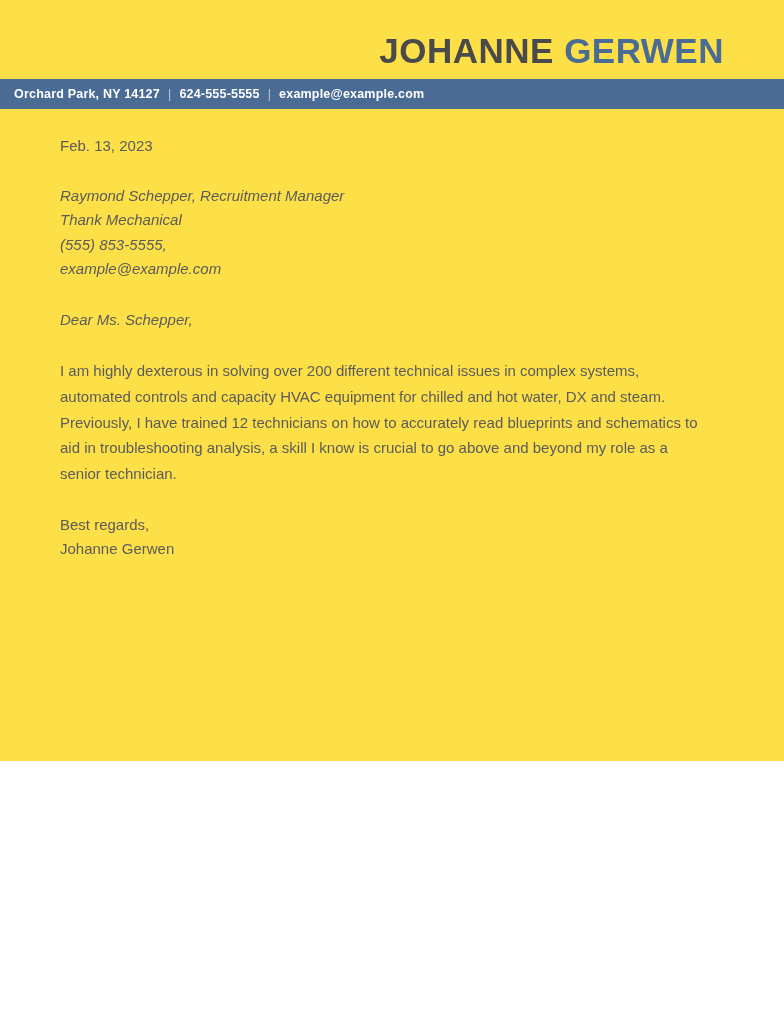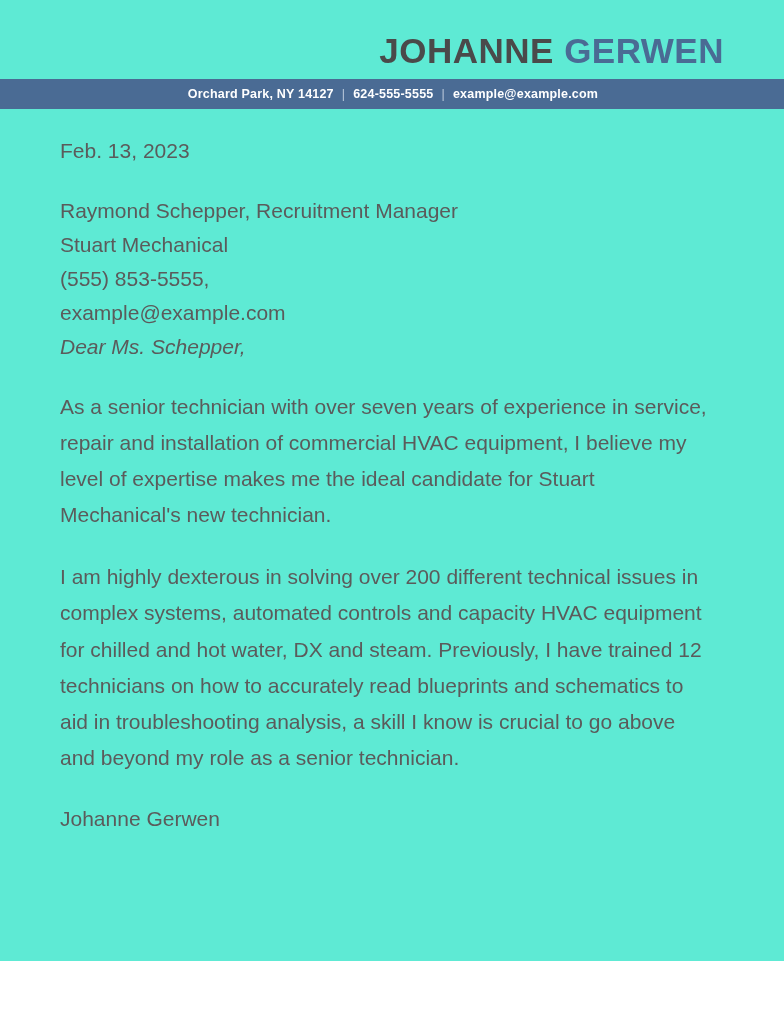--- a/index.html
+++ b/index.html
@@ -9,22 +9,22 @@
   }
   body {
     width: 784px;
     height: 1015px;
     font-family: "Liberation Sans", sans-serif;
     overflow: hidden;
   }
   .page {
     position: relative;
     width: 784px;
-    height: 961px;
-    background: #5eead4;
+    height: 761px;
+    background: #fde047;
     box-sizing: border-box;
   }
 
   
   .letterhead {
     padding: 0 60px;
   }
   .name-line {
     text-align: right;
     padding-top: 32px;
@@ -41,21 +41,21 @@
   .name-last {
     color: #4a6b94;
   }
 
   
   .contact-bar {
     background: #4a6b94;
     height: 30px;
     display: flex;
     align-items: center;
-    justify-content: center;
+    justify-content: flex-start;
     padding: 0 12px 0 14px;
     box-sizing: border-box;
   }
   .contact-inner {
     color: #ffffff;
     font-size: 12.5px;
     font-weight: bold;
     letter-spacing: 0.2px;
     white-space: nowrap;
     display: flex;
@@ -66,27 +66,29 @@
     font-weight: normal;
     padding: 0 8px;
     font-size: 12.5px;
   }
 
   
   .letter-body {
     padding: 0 64px 0 60px;
     margin-top: 25px;
     color: #5b5b5b;
-    font-size: 21px;
+    font-size: 15px;
     line-height: 1.58;
   }
   .date-block {
     margin-bottom: 27px;
   }
   .recipient-block {
+    margin-bottom: 27px;
+    font-style: italic;
   }
   .recipient-block div {
     line-height: 1.62;
   }
   .salutation {
     margin-bottom: 26px;
     font-style: italic;
   }
   .para {
     margin: 0 0 26px 0;
@@ -120,28 +122,28 @@
       <span>example@example.com</span>
     </div>
   </div>
 
   <div class="letter-body">
 
     <div class="date-block">Feb. 13, 2023</div>
 
     <div class="recipient-block">
       <div>Raymond Schepper, Recruitment Manager</div>
-      <div>Stuart Mechanical</div>
+      <div>Thank Mechanical</div>
       <div>(555) 853-5555,</div>
       <div>example@example.com</div>
     </div>
 
     <div class="salutation">Dear Ms. Schepper,</div>
 
-    <p class="para">As a senior technician with over seven years of experience in service, repair and installation of commercial HVAC equipment, I believe my level of expertise makes me the ideal candidate for Stuart Mechanical's new technician.</p>
     <p class="para">I am highly dexterous in solving over 200 different technical issues in complex systems, automated controls and capacity HVAC equipment for chilled and hot water, DX and steam. Previously, I have trained 12 technicians on how to accurately read blueprints and schematics to aid in troubleshooting analysis, a skill I know is crucial to go above and beyond my role as a senior technician.</p>
 
     <div class="signature-block">
+      <div class="closing-line">Best regards,</div>
       <div class="closing-line">Johanne Gerwen</div>
     </div>
 
   </div>
 </div>
 
 </body></html>

